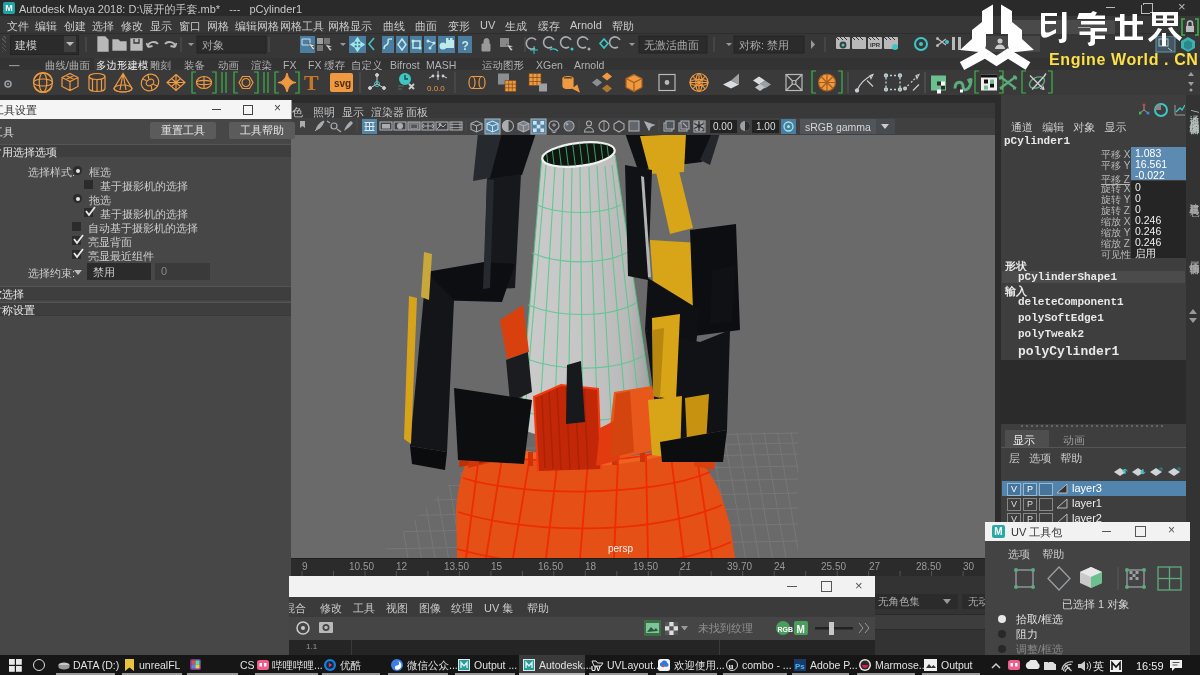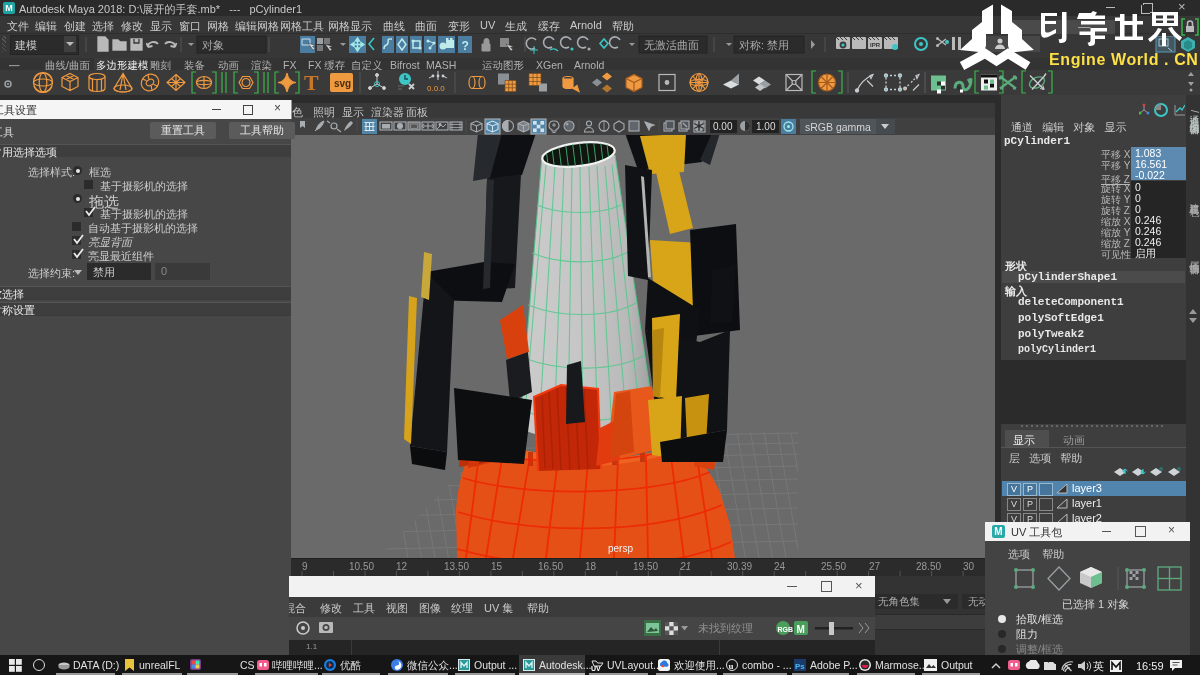--- a/index.html
+++ b/index.html
@@ -697,21 +697,21 @@
     <div style="position:absolute;top:3px;left:0;width:709px;font-size:10px;color:#999;">
       <span class="abs txt" style="left:11px;">9</span>
         <span class="abs txt" style="left:58px;">10.50</span>
         <span class="abs txt" style="left:105px;">12</span>
         <span class="abs txt" style="left:153px;">13.50</span>
         <span class="abs txt" style="left:200px;">15</span>
         <span class="abs txt" style="left:247px;">16.50</span>
         <span class="abs txt" style="left:294px;">18</span>
         <span class="abs txt" style="left:342px;">19.50</span>
         <span class="abs txt" style="left:389px;font-style:italic;">21</span>
-        <span class="abs txt" style="left:436px;">30.39</span>
+        <span class="abs txt" style="left:436px;">39.70</span>
         <span class="abs txt" style="left:483px;">24</span>
         <span class="abs txt" style="left:530px;">25.50</span>
         <span class="abs txt" style="left:578px;">27</span>
         <span class="abs txt" style="left:625px;">28.50</span>
         <span class="abs txt" style="left:672px;">30</span>
     </div>
     <svg class="abs" style="left:0;top:0;" width="709" height="18" viewBox="0 0 709 18">
       <g stroke="#555">
           <path d="M11.0 13 v5 M42.5 13 v5 M74.0 13 v5 M105.4 13 v5 M136.9 13 v5 M168.4 13 v5 M199.9 13 v5 M231.4 13 v5 M262.8 13 v5 M294.3 13 v5 M325.8 13 v5 M357.3 13 v5 M388.8 13 v5 M420.2 13 v5 M451.7 13 v5 M483.2 13 v5 M514.7 13 v5 M546.2 13 v5 M577.6 13 v5 M609.1 13 v5 M640.6 13 v5 M672.1 13 v5 M703.6 13 v5"></path>
         </g>
@@ -775,21 +775,21 @@
       <div class="abs txt" style="left:100px;top:153px;color:#b8b8b8;">可见性</div>
         <div class="abs" style="left:130px;top:152px;width:51px;height:11px;background:#252525;color:#f0f0f0;font-size:10.5px;padding-left:4px;">启用</div>
     </div>
     <div class="abs txt" style="left:4px;top:164px;font-size:11px;font-weight:bold;color:#e8e8e8;">形状</div>
     <div class="abs" style="left:1px;top:176px;width:183px;height:12px;background:#4b4b4b;"></div>
     <div class="abs txt" style="left:17px;top:176px;font-size:11px;font-weight:bold;color:#e8e8e8;font-family:'Liberation Mono',monospace;">pCylinderShape1</div>
     <div class="abs txt" style="left:4px;top:189px;font-size:11px;font-weight:bold;color:#e8e8e8;">输入</div>
     <div class="abs txt" style="left:17px;top:201px;font-size:11px;font-weight:bold;color:#e8e8e8;font-family:'Liberation Mono',monospace;">deleteComponent1</div>
     <div class="abs txt" style="left:17px;top:217px;font-size:11px;font-weight:bold;color:#e8e8e8;font-family:'Liberation Mono',monospace;">polySoftEdge1</div>
     <div class="abs txt" style="left:17px;top:233px;font-size:11px;font-weight:bold;color:#e8e8e8;font-family:'Liberation Mono',monospace;">polyTweak2</div>
-    <div class="abs txt" style="left:17px;top:249px;font-size:10px;font-weight:bold;color:#e8e8e8;font-family:'Liberation Mono',monospace;">polyCylinder1</div>
+    <div class="abs txt" style="left:17px;top:249px;font-size:13px;font-weight:bold;color:#e8e8e8;font-family:'Liberation Mono',monospace;">polyCylinder1</div>
 
     <div class="abs" style="left:0;top:265px;width:185px;height:64px;background:#2b2b2b;"></div>
     <div class="abs" style="left:20px;top:330px;width:145px;height:2px;background:repeating-linear-gradient(90deg,#666 0 2px,transparent 2px 5px);"></div>
 
     <div class="abs" style="left:0;top:333px;width:185px;height:227px;background:#3e3e3e;">
       <div class="abs" style="left:4px;top:2px;width:44px;height:17px;background:#4e4e4e;"></div>
       <div class="abs txt" style="left:12px;top:5px;font-size:11px;color:#eee;">显示</div>
       <div class="abs txt" style="left:62px;top:5px;font-size:11px;color:#999;">动画</div>
       <div class="abs" style="left:0px;top:19px;width:185px;height:1px;background:#555;"></div>
       <div class="abs txt" style="left:8px;top:23px;font-size:11px;color:#ccc;">层&nbsp;&nbsp;&nbsp;选项&nbsp;&nbsp;&nbsp;帮助</div>
@@ -863,33 +863,33 @@
     <div class="abs" style="left:0;top:44px;width:291px;height:12px;background:#3e3e3e;border-top:1px solid #555;"></div>
     <div class="abs txt" style="left:-9px;top:45px;font-size:11px;color:#e8e8e8;">常用选择选项</div>
     <div class="abs txt" style="left:28px;top:65px;font-size:11px;color:#ccc;">选择样式:</div>
     <div class="abs" style="left:73px;top:66px;width:9px;height:9px;border-radius:50%;background:#2b2b2b;"></div>
     <div class="abs" style="left:75.5px;top:68.5px;width:4px;height:4px;border-radius:50%;background:#e8e8e8;"></div>
     <div class="abs txt" style="left:89px;top:65px;font-size:11px;color:#ccc;">框选</div>
     <div class="abs" style="left:84px;top:80px;width:9px;height:9px;background:#2b2b2b;"></div>
     <div class="abs txt" style="left:100px;top:79px;font-size:11px;color:#ccc;">基于摄影机的选择</div>
     <div class="abs" style="left:73px;top:94px;width:9px;height:9px;border-radius:50%;background:#2b2b2b;"></div>
     <div class="abs" style="left:75.5px;top:96.5px;width:4px;height:4px;border-radius:50%;background:#e8e8e8;"></div>
-    <div class="abs txt" style="left:89px;top:93px;font-size:15px;color:#ccc;">拖选</div>
+    <div class="abs txt" style="left:89px;top:93px;font-size:11px;color:#ccc;">拖选</div>
     <div class="abs" style="left:84px;top:108px;width:9px;height:9px;background:#2b2b2b;"></div>
     <svg class="abs" style="left:84px;top:105px;" width="13" height="13">
         <path d="M2 6 l3 4 6-8" stroke="#e8e8e8" stroke-width="1.8" fill="none"></path>
       </svg>
     <div class="abs txt" style="left:100px;top:107px;font-size:11px;color:#ccc;">基于摄影机的选择</div>
     <div class="abs" style="left:72px;top:122px;width:9px;height:9px;background:#2b2b2b;"></div>
     <div class="abs txt" style="left:88px;top:121px;font-size:11px;color:#ccc;">自动基于摄影机的选择</div>
     <div class="abs" style="left:72px;top:136px;width:9px;height:9px;background:#2b2b2b;"></div>
     <svg class="abs" style="left:72px;top:133px;" width="13" height="13">
         <path d="M2 6 l3 4 6-8" stroke="#e8e8e8" stroke-width="1.8" fill="none"></path>
       </svg>
-    <div class="abs txt" style="left:88px;top:135px;font-size:11px;color:#ccc;font-style:italic;">亮显背面</div>
+    <div class="abs txt" style="left:88px;top:135px;font-size:11px;color:#ccc;">亮显背面</div>
     <div class="abs" style="left:72px;top:150px;width:9px;height:9px;background:#2b2b2b;"></div>
     <svg class="abs" style="left:72px;top:147px;" width="13" height="13">
         <path d="M2 6 l3 4 6-8" stroke="#e8e8e8" stroke-width="1.8" fill="none"></path>
       </svg>
     <div class="abs txt" style="left:88px;top:149px;font-size:11px;color:#ccc;">亮显最近组件</div>
     <div class="abs txt" style="left:28px;top:166px;font-size:11px;color:#ccc;">选择约束:</div>
     <svg class="abs" style="left:74px;top:170px;" width="10" height="8">
         <path d="M0 0 l4 5 4-5 z" fill="#bbb"></path>
       </svg>
     <div class="abs" style="left:87px;top:163px;width:64px;height:17px;background:#2b2b2b;color:#ccc;font-size:11px;padding:2px 0 0 6px;box-sizing:border-box;">禁用</div>

